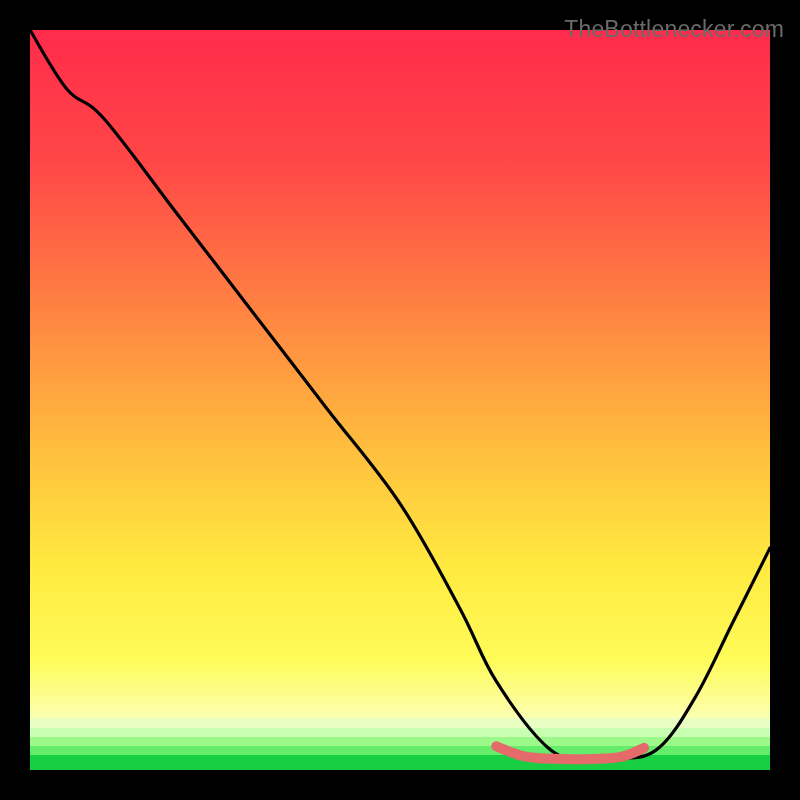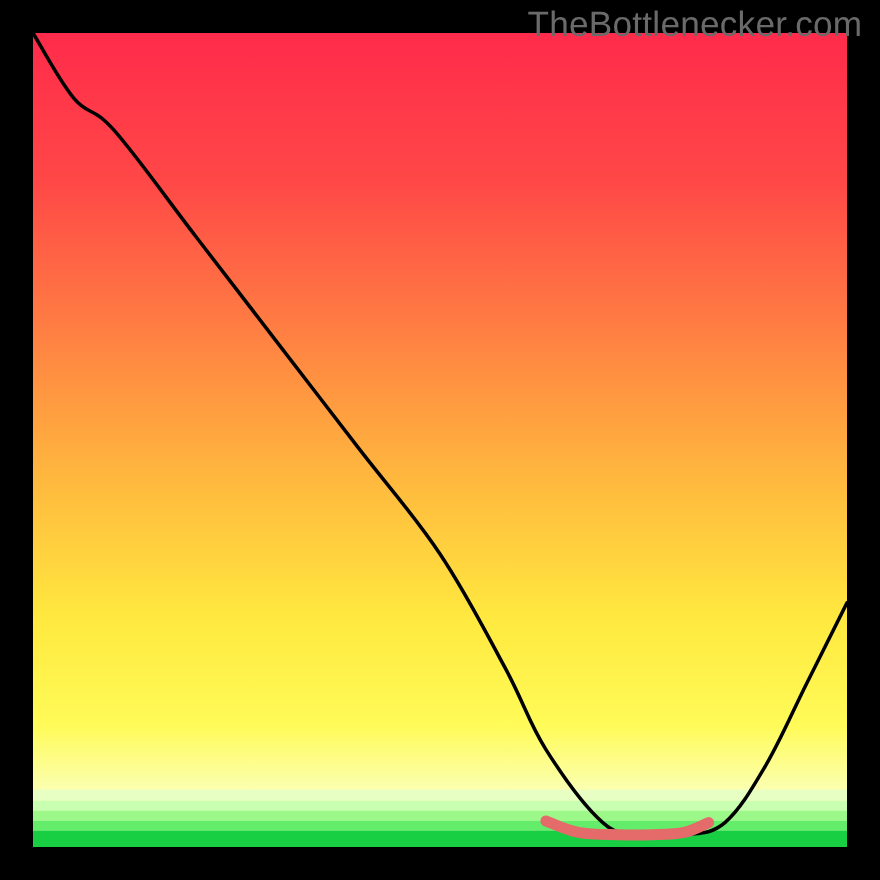--- a/index.html
+++ b/index.html
@@ -11,24 +11,24 @@
     overflow: hidden;
     font-family: Arial, Helvetica, sans-serif;
   }
   .container {
     position: relative;
     width: 800px;
     height: 800px;
   }
   .watermark {
     position: absolute;
-    top: 4px;
+    top: 16px;
     right: 16px;
     color: #6a6a6a;
-    font-size: 32px;
+    font-size: 23px;
     font-weight: 500;
     letter-spacing: 0.2px;
     z-index: 5;
   }
   .frame {
     position: absolute;
     left: 30px;
     top: 30px;
     width: 740px;
     height: 740px;

